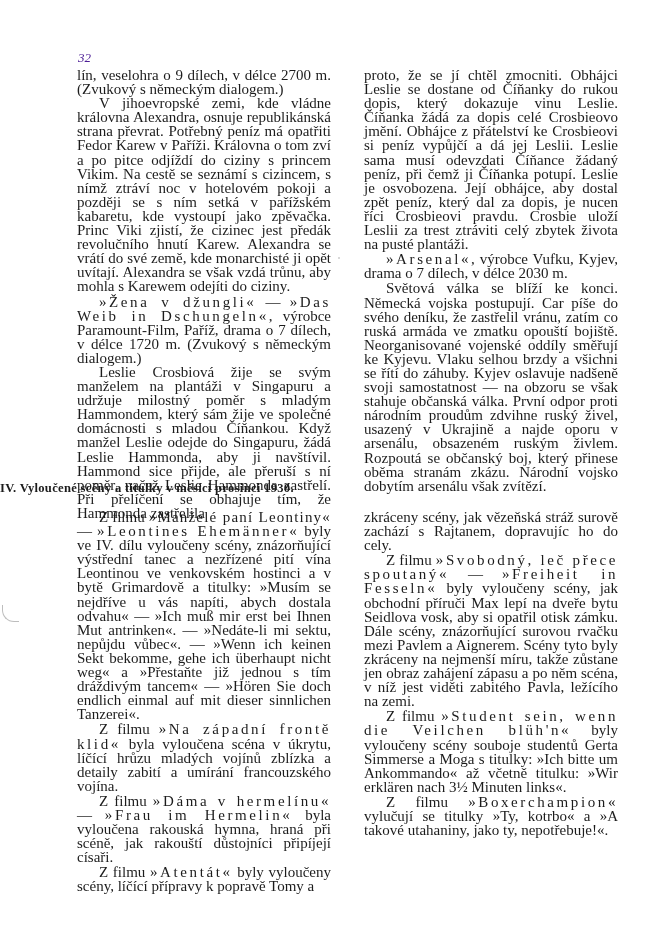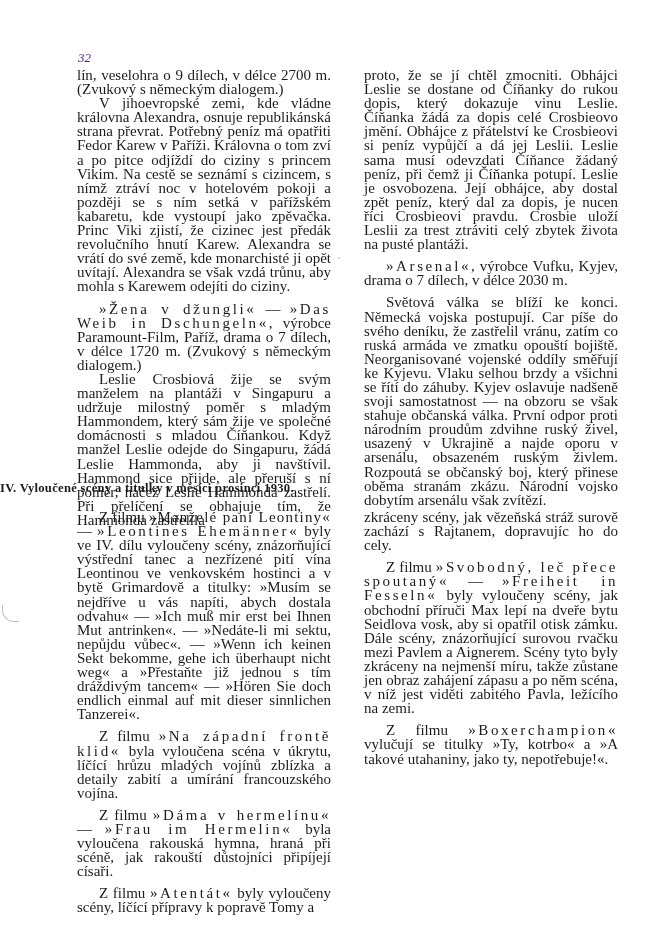--- a/index.html
+++ b/index.html
@@ -12,21 +12,21 @@
       position: absolute; left: 78px; top: 50px;
       font-size: 13px; font-style: italic; color: #4c1d95;
     }
     .col {
       position: absolute; width: 254px;
       font-size: 15px; line-height: 14.1px;
       text-align: justify; hyphens: manual;
     }
     .col p { margin: 0; text-indent: 0; }
     .col p.indent { text-indent: 22px; }
-    .col p.gap { margin-top: 8px; }
+    .col p.gap { margin-top: 1px; }
     .col .sp { letter-spacing: 2.6px; }
     .col .sp-tight { letter-spacing: 1.2px; }
     #col-top-left  { left: 77px;  top: 68px; }
     #col-top-right { left: 364px; top: 68px; font-family: Liberation Serif, serif; }
     #col-bot-left  { left: 77px;  top: 510px; font-family: Liberation Serif, serif; }
     #col-bot-right { left: 364px; top: 510px; }
     .section-heading {
       position: absolute; left: 0; width: 653px; top: 481px;
       text-align: left; font-size: 12.6px; font-weight: bold;
       letter-spacing: 0.3px;
@@ -61,17 +61,18 @@
 <div id="col-bot-left" class="col">
   <p class="indent"><span>Z filmu </span><span class="sp-tight">»Manželé paní Leontiny«</span><span> — </span><span class="sp">»Leontines Ehemänner«</span><span> byly ve IV. dílu vyloučeny scény, znázorňující výstřední tanec a nezřízené pití vína Leontinou ve venkovském hostinci a v bytě Grimardově a titulky: »Musím se nejdříve u vás napíti, abych dostala odvahu« — »Ich muß mir erst bei Ihnen Mut antrinken«. — »Nedáte-li mi sektu, nepůjdu vůbec«. — »Wenn ich keinen Sekt bekomme, gehe ich überhaupt nicht weg« a »Přestaňte již jednou s tím dráždivým tancem« — »Hören Sie doch endlich einmal auf mit dieser sinnlichen Tanzerei«.</span></p>
   <p class="indent gap"><span>Z filmu </span><span class="sp">»Na západní frontě klid«</span><span> byla vyloučena scéna v úkrytu, líčící hrůzu mladých vojínů zblízka a detaily zabití a umírání francouzského vojína.</span></p>
   <p class="indent gap"><span>Z filmu </span><span class="sp">»Dáma v hermelínu«</span><span> — </span><span class="sp">»Frau im Hermelin«</span><span> byla vyloučena rakouská hymna, hraná při scéně, jak rakouští důstojníci připíjejí císaři.</span></p>
   <p class="indent gap"><span>Z filmu </span><span class="sp">»Atentát«</span><span> byly vyloučeny scény, líčící přípravy k popravě Tomy a</span></p>
 </div>
 
 <div id="col-bot-right" class="col">
   <p>zkráceny scény, jak vězeňská stráž surově zachází s Rajtanem, dopravujíc ho do cely.</p>
   <p class="indent gap"><span>Z filmu </span><span class="sp">»Svobodný, leč přece spoutaný«</span><span> — </span><span class="sp">»Freiheit in Fesseln«</span><span> byly vyloučeny scény, jak obchodní příruči Max lepí na dveře bytu Seidlova vosk, aby si opatřil otisk zámku. Dále scény, znázorňující surovou rvačku mezi Pavlem a Aignerem. Scény tyto byly zkráceny na nejmenší míru, takže zůstane jen obraz zahájení zápasu a po něm scéna, v níž jest viděti zabitého Pavla, ležícího na zemi.</span></p>
+  <p class="indent gap"><span>Z filmu </span><span class="sp">»Student sein, wenn die Veilchen blüh'n«</span><span> byly vyloučeny scény souboje studentů Gerta Simmerse a Moga s titulky: »Ich bitte um Ankommando« až včetně titulku: »Wir erklären nach 3½ Minuten links«.</span></p>
   <p class="indent gap"><span>Z filmu </span><span class="sp">»Boxerchampion«</span><span> vylučují se titulky »Ty, kotrbo« a »A takové utahaniny, jako ty, nepotřebuje!«.</span></p>
 </div>
 
 <div class="margin-mark"></div>
 <div class="speck" style="left:338px; top:257px;"></div>
 
 </body></html>

